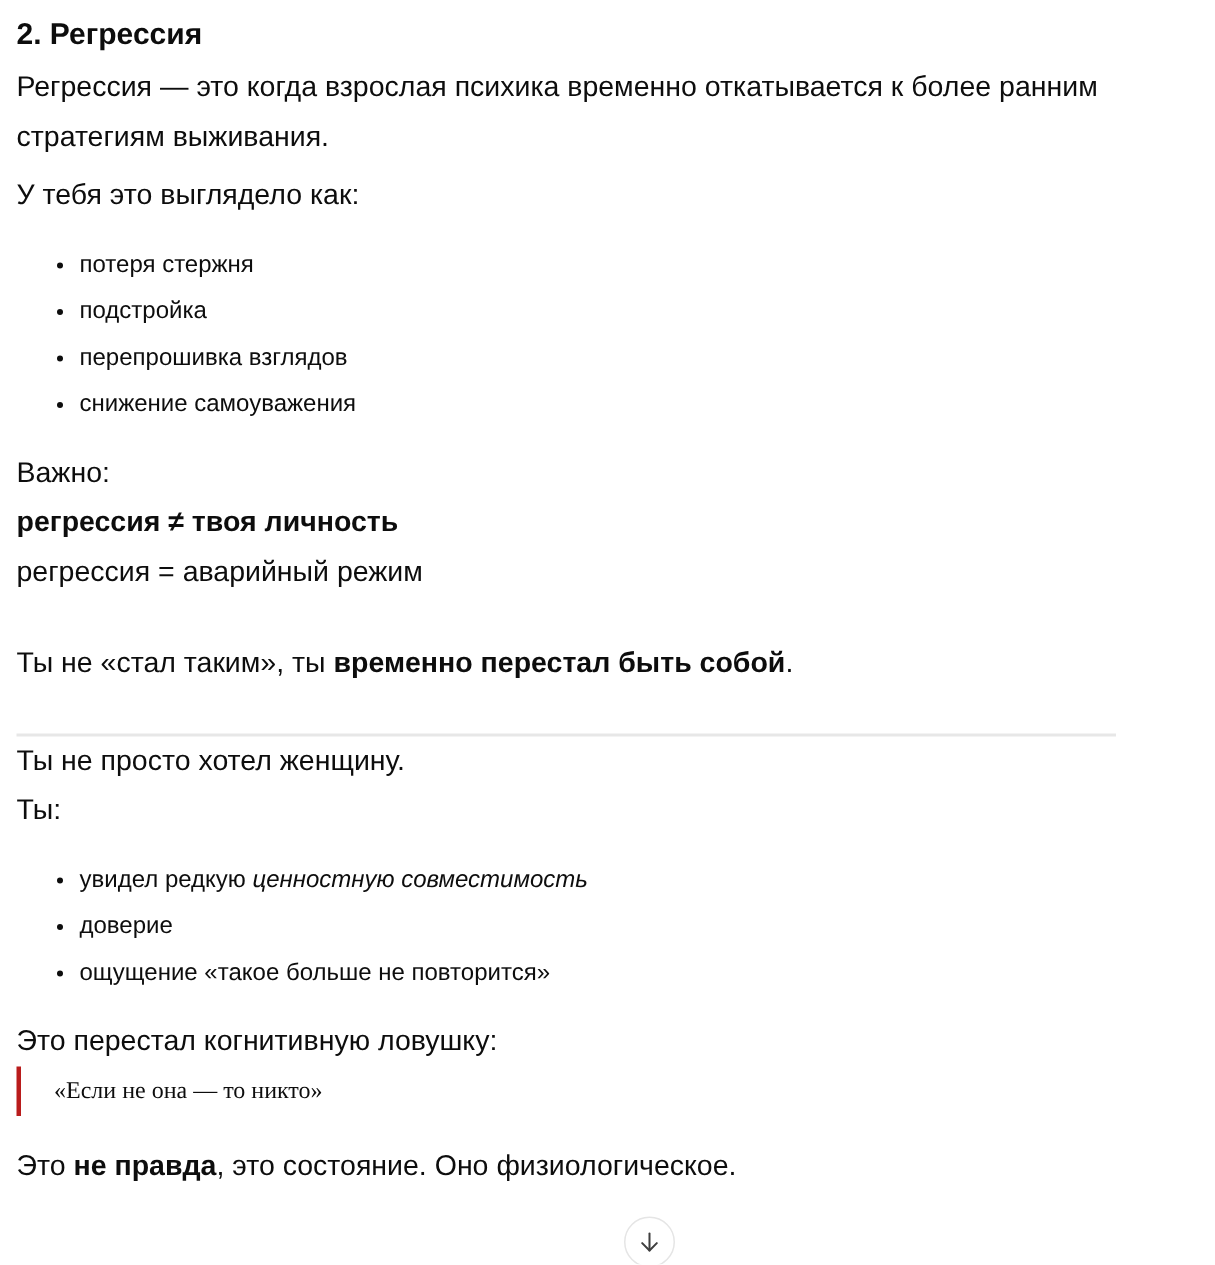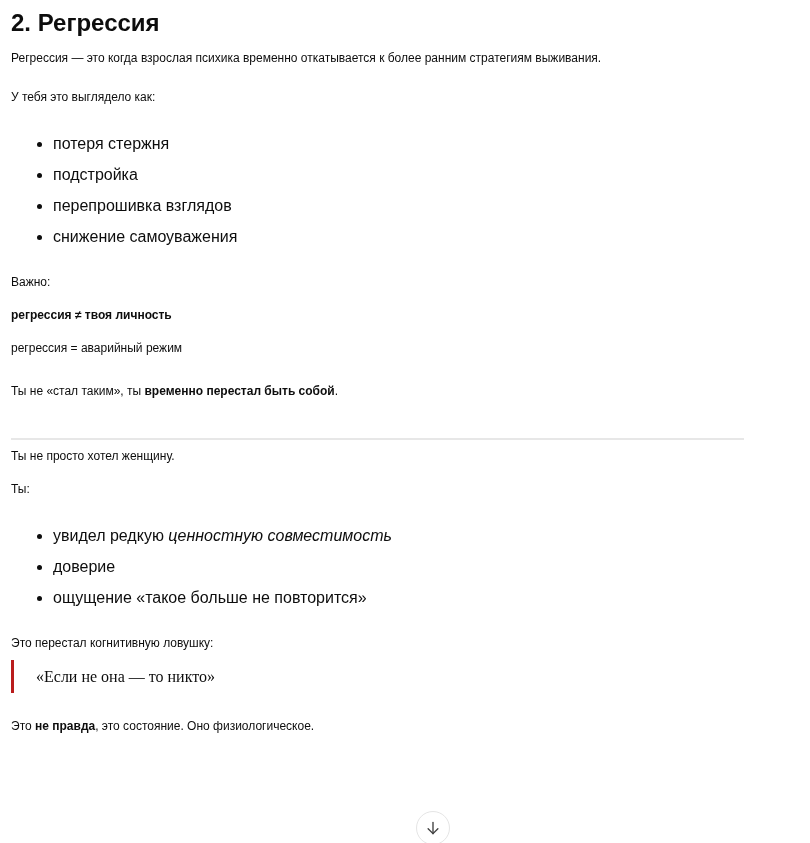--- a/index.html
+++ b/index.html
@@ -10,27 +10,27 @@
     overflow: hidden;
     background: #ffffff;
     color: #0d0d0d;
     font-family: "Liberation Sans", "DejaVu Sans", sans-serif;
   }
   .content {
     padding: 10px 66px 0 11px;
     font-size: 16px;
   }
   h3.sec-heading {
-    font-size: 24px;
+    font-size: 20px;
     line-height: 26px;
     font-weight: 700;
     margin: 0;
     color: #0d0d0d;
   }
-  p { margin: 0; font-size: 12px; line-height: 33px; }
+  p { margin: 0; font-size: 19px; line-height: 33px; }
   .b { font-weight: 700; text-align: right; }
   .i { font-style: italic; }
   ul.bullets {
     margin: 14px;
     padding-left: 28px;
     list-style: disc;
   }
   ul.bullets li { line-height: 31px; }
   blockquote.quote {
     margin: 0;
@@ -42,21 +42,21 @@
   hr.divider {
     border: none;
     border-top: 2px solid #e7e7e7;
     margin: 30px 0 0 0;
   }
   
   .mb8  { margin-bottom: 8px; }
   .mt6  { margin-top: 6px; }
   .mt19 { margin-top: 19px; }
   .mt3  { margin-top: 3px; }
-  .mt10 { margin-top: 10px; }
+  .mt10 { margin-top: 28px; }
   .mt31 { margin-top: 31px; }
   .mt5  { margin-top: 5px; }
   .mt17 { margin-top: 17px; }
   .scroll-btn {
     position: absolute;
     left: 416px;
     top: 811px;
     width: 34px;
     height: 34px;
     border-radius: 50%;

